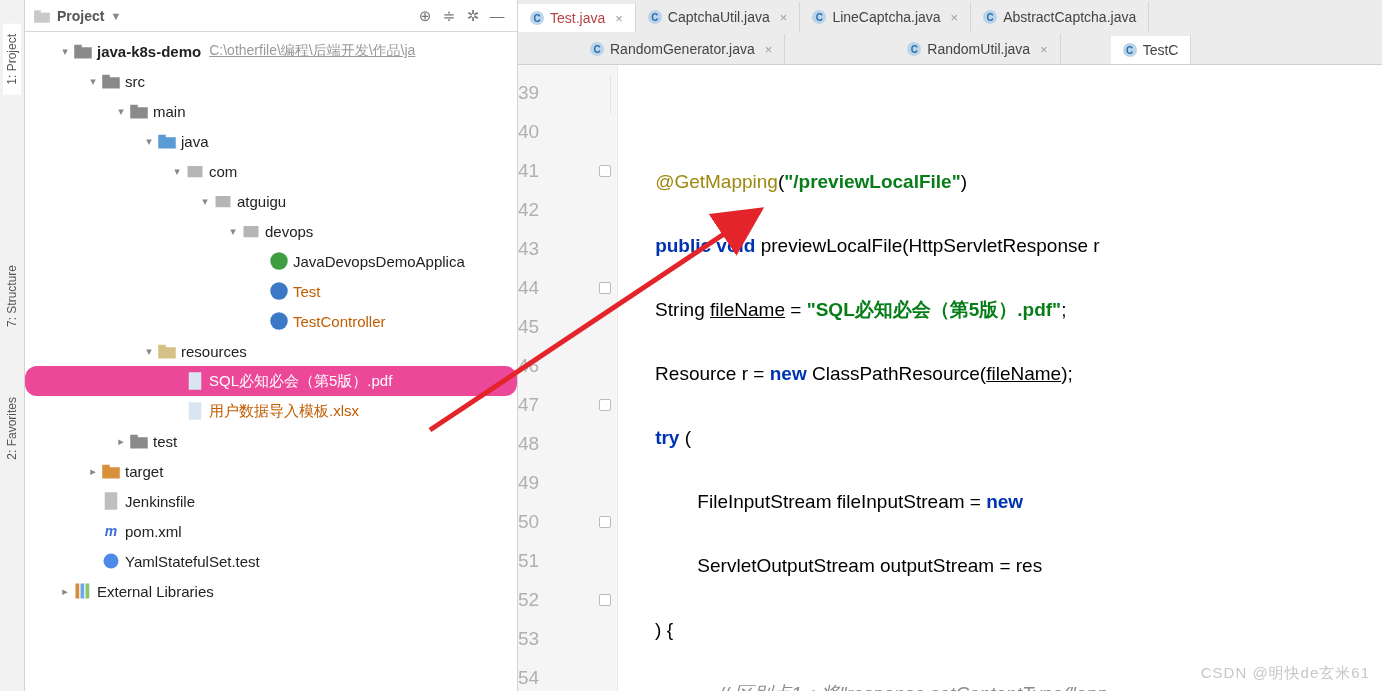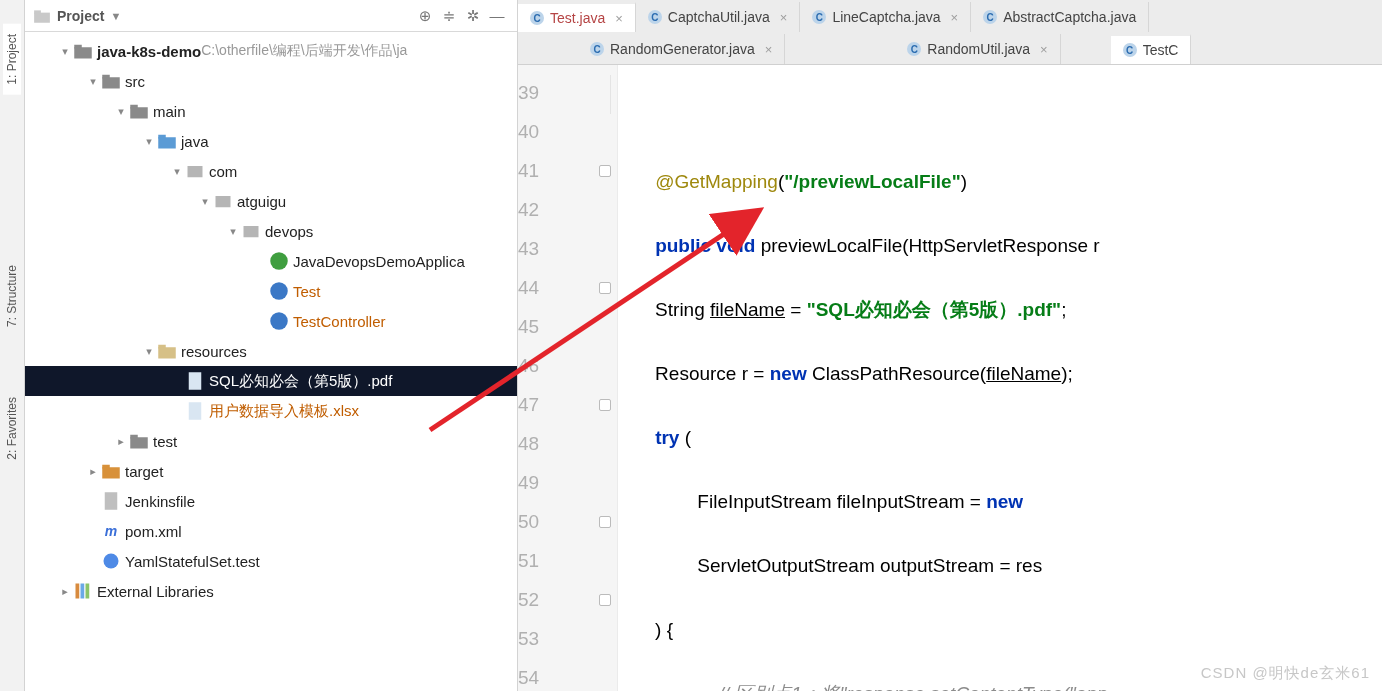--- a/index.html
+++ b/index.html
@@ -14,22 +14,22 @@
 .project-header .ph-icon { width:18px; height:18px; margin-right:6px; display:flex; align-items:center; justify-content:center; }
 .project-header .title { font-weight:600; }
 .project-header .drop { margin-left:6px; font-size:11px; color:#888; }
 .project-header .spacer { flex:1; }
 .project-header .hbtn { width:24px; height:24px; display:flex; align-items:center; justify-content:center; color:#777; cursor:pointer; font-size:15px; }
 
 .tree { flex:1; overflow:auto; font-size:15px; color:#222; padding-top:4px; }
 .node { height:30px; display:flex; align-items:center; white-space:nowrap; cursor:pointer; }
 .node .caret { width:16px; text-align:center; color:#888; font-size:11px; display:inline-block; }
 .node .ico { width:20px; height:20px; display:inline-flex; align-items:center; justify-content:center; margin-right:4px; }
-.node.selected { background:#0f172a; color:#fff; }
-.node .path-hint { color:#999; margin-left:0; font-size:14px; }
+.node.selected { background:#ec4899; color:#fff;border-radius:12px; }
+.node .path-hint { color:#999; margin-left:8px; font-size:14px;text-decoration:underline; }
 .orange { color:#c05d00; }
 .folder-gray{fill:#8a8a8a;} .folder-blue{fill:#5b9bd5;} .folder-orange{fill:#d8913a;}
 .pkg{fill:#b5b5b5;} .leaf-c{fill:#3b78c6;} .leaf-green{fill:#3f9e3f;}
 
 .editor-area { flex:1; display:flex; flex-direction:column; background:#fff; min-width:0; }
 .tab-rows { background:#ececec; border-bottom:1px solid #d0d0d0; }
 .tab-row { display:flex; height:32px; align-items:flex-end; overflow:hidden;}
 .tab { height:30px; padding:0 12px; display:flex; align-items:center; font-size:14px; color:#444; border-right:1px solid #d6d6d6; background:#ececec; cursor:pointer; gap:6px; }
 .tab.active { background:#fff; border-top:2px solid #ececec; }
 .tab .close { color:#9e9e9e; font-size:13px; margin-left:4px; }

